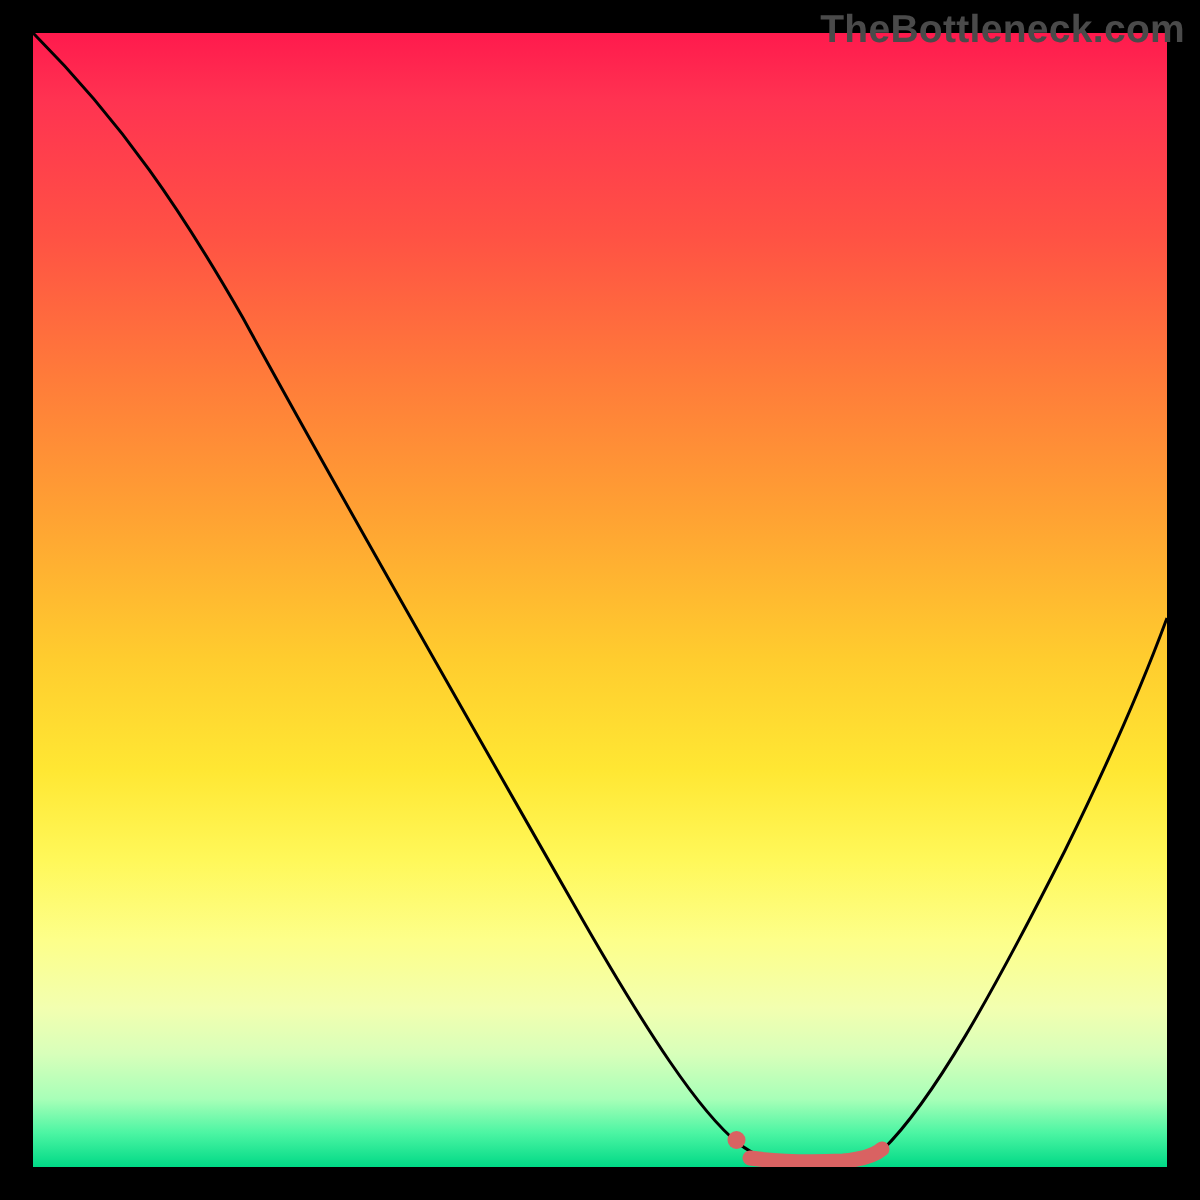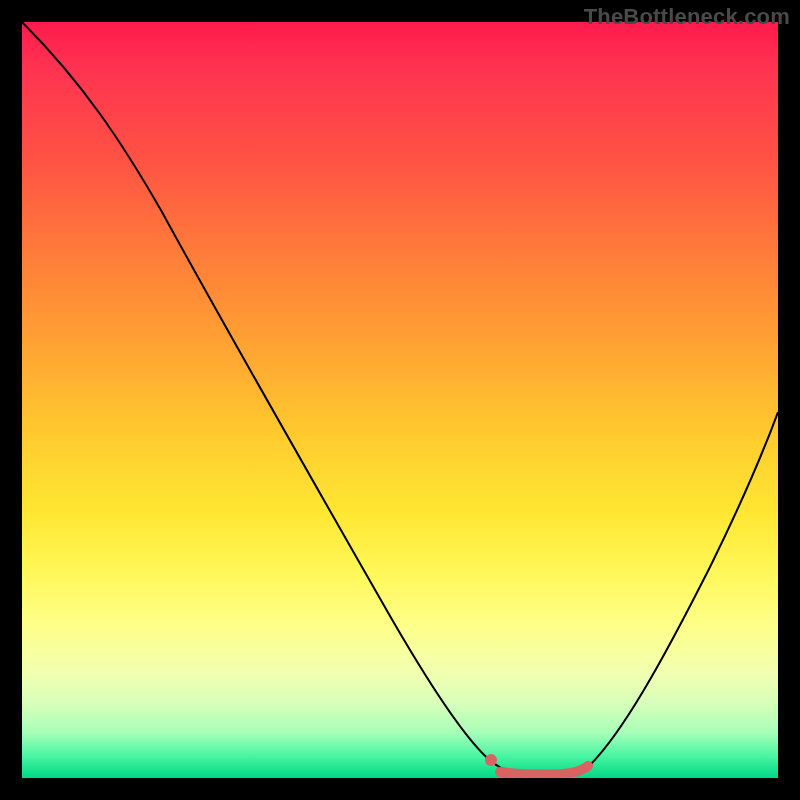--- a/index.html
+++ b/index.html
@@ -28,21 +28,21 @@
       #d8ffba 90%,
       #a8ffb8 94%,
       #4cf5a3 97%,
       #00d986 100%
     );
   }
   .watermark {
     position: absolute;
     top: 4px; right: 10px;
     color: #4a4a4a;
-    font-size: 22px;
+    font-size: 26px;
     font-weight: 600;
     letter-spacing: 0.2px;
     z-index: 5;
     user-select: none;
   }
   svg.curves { position: absolute; inset: 0; width: 100%; height: 100%; }
   .curve-path { fill: none; stroke: #000; stroke-width: 2; }
   .accent   { fill: none; stroke: #d96262; stroke-width: 10; stroke-linecap: round; }
   .accent-dot { fill: #d96262; }
 </style>

